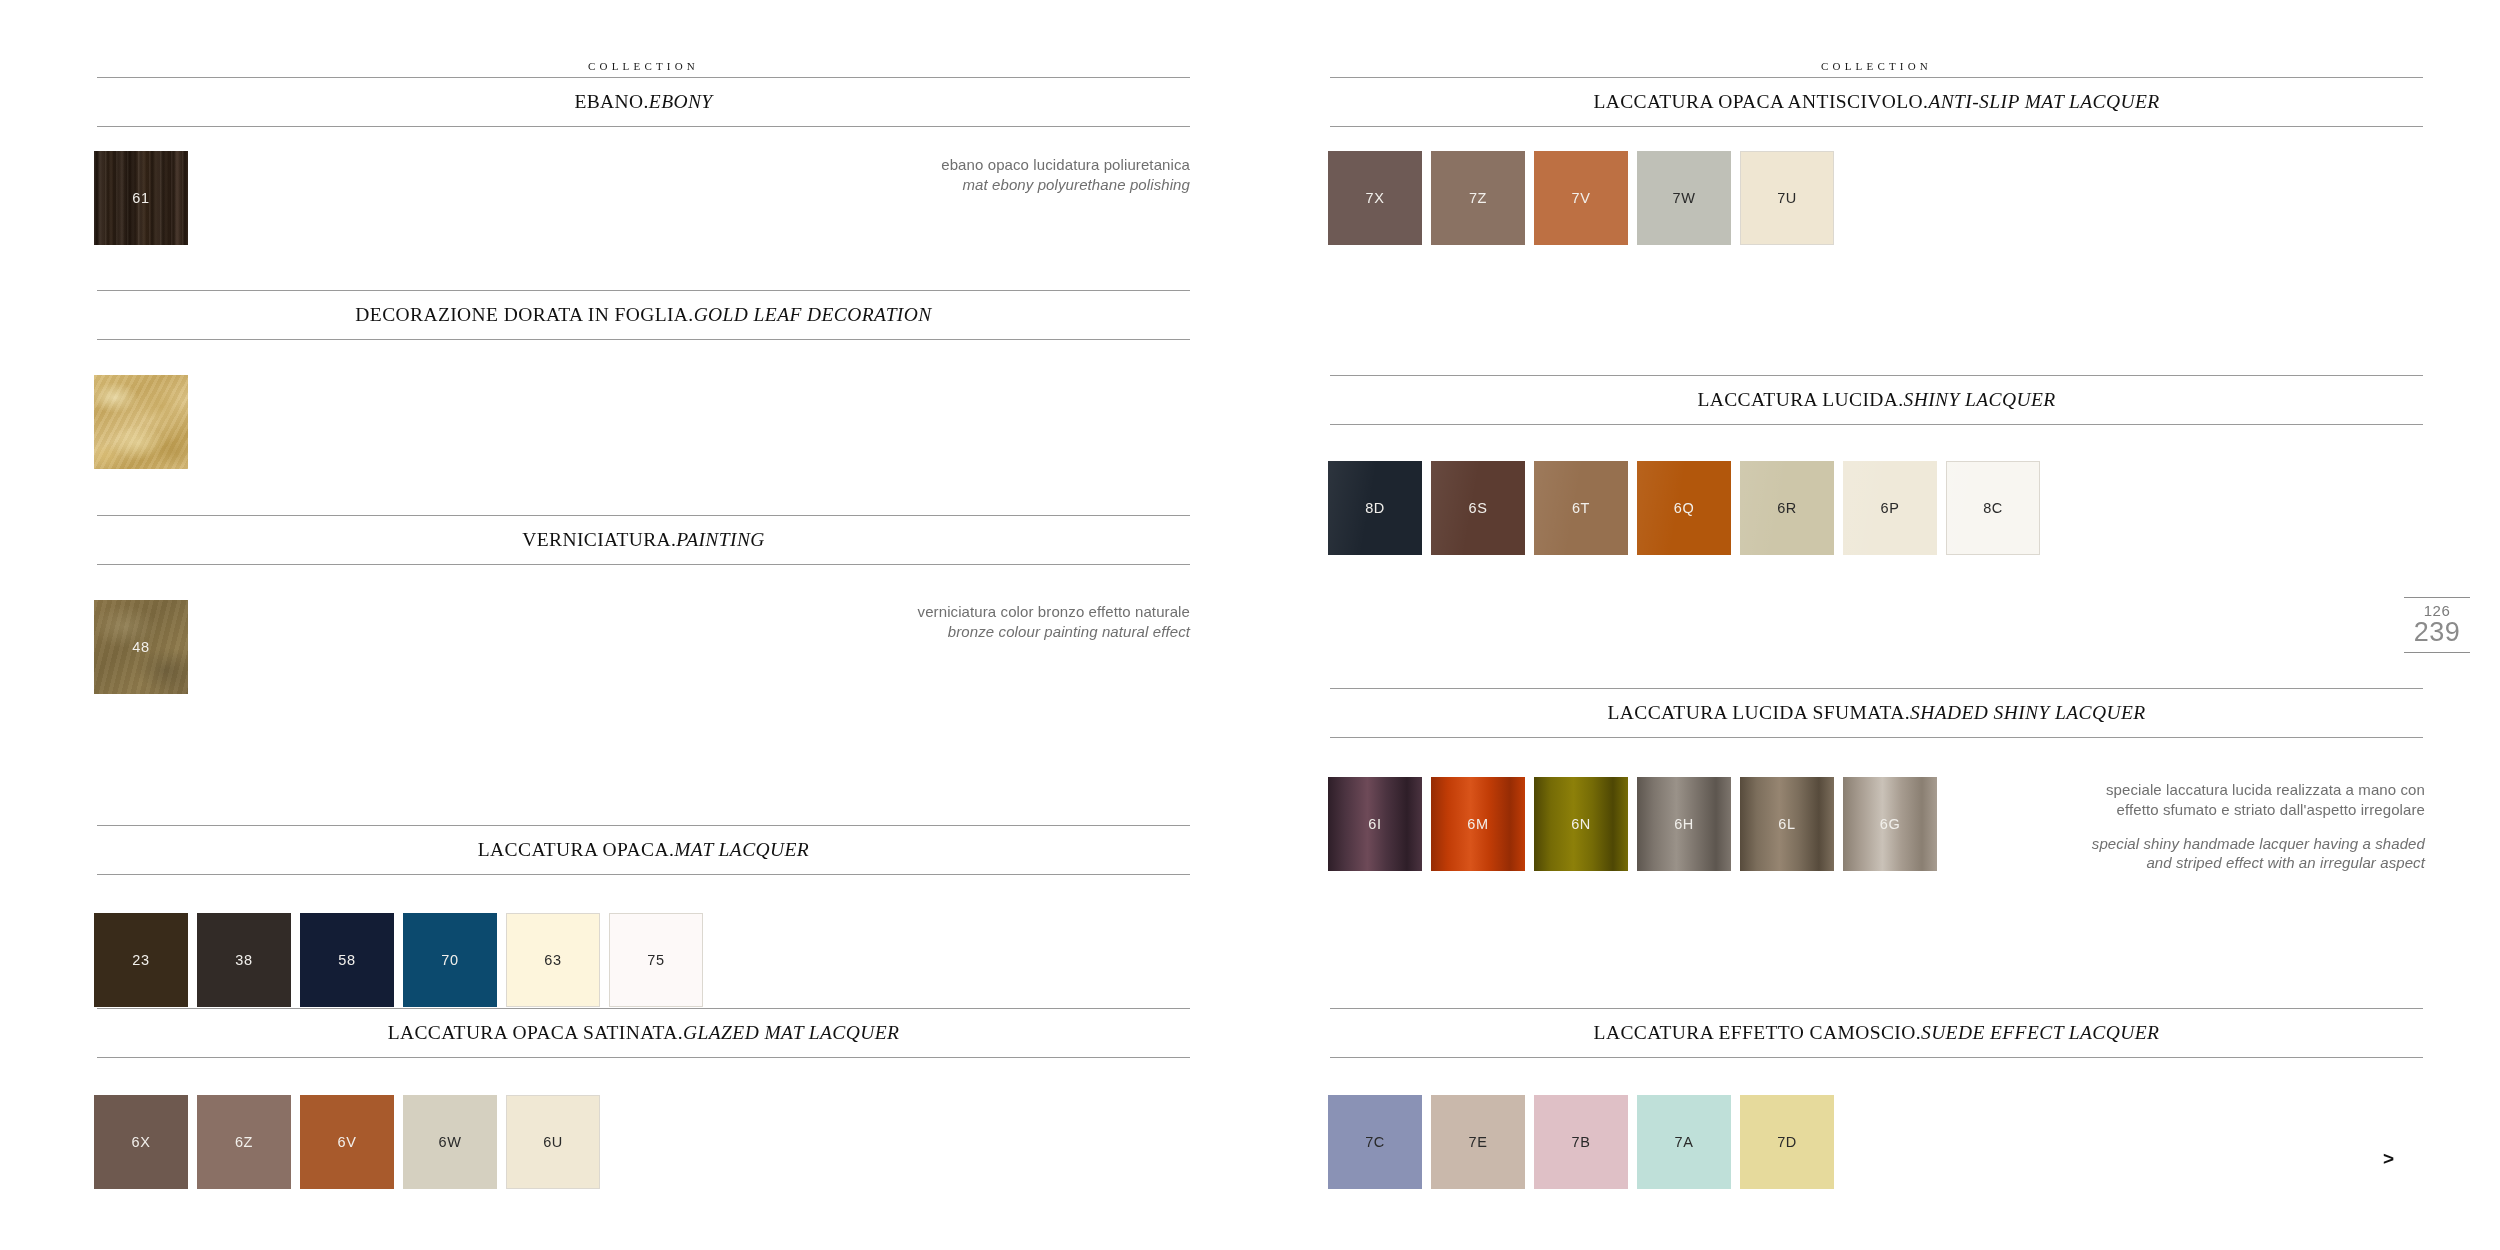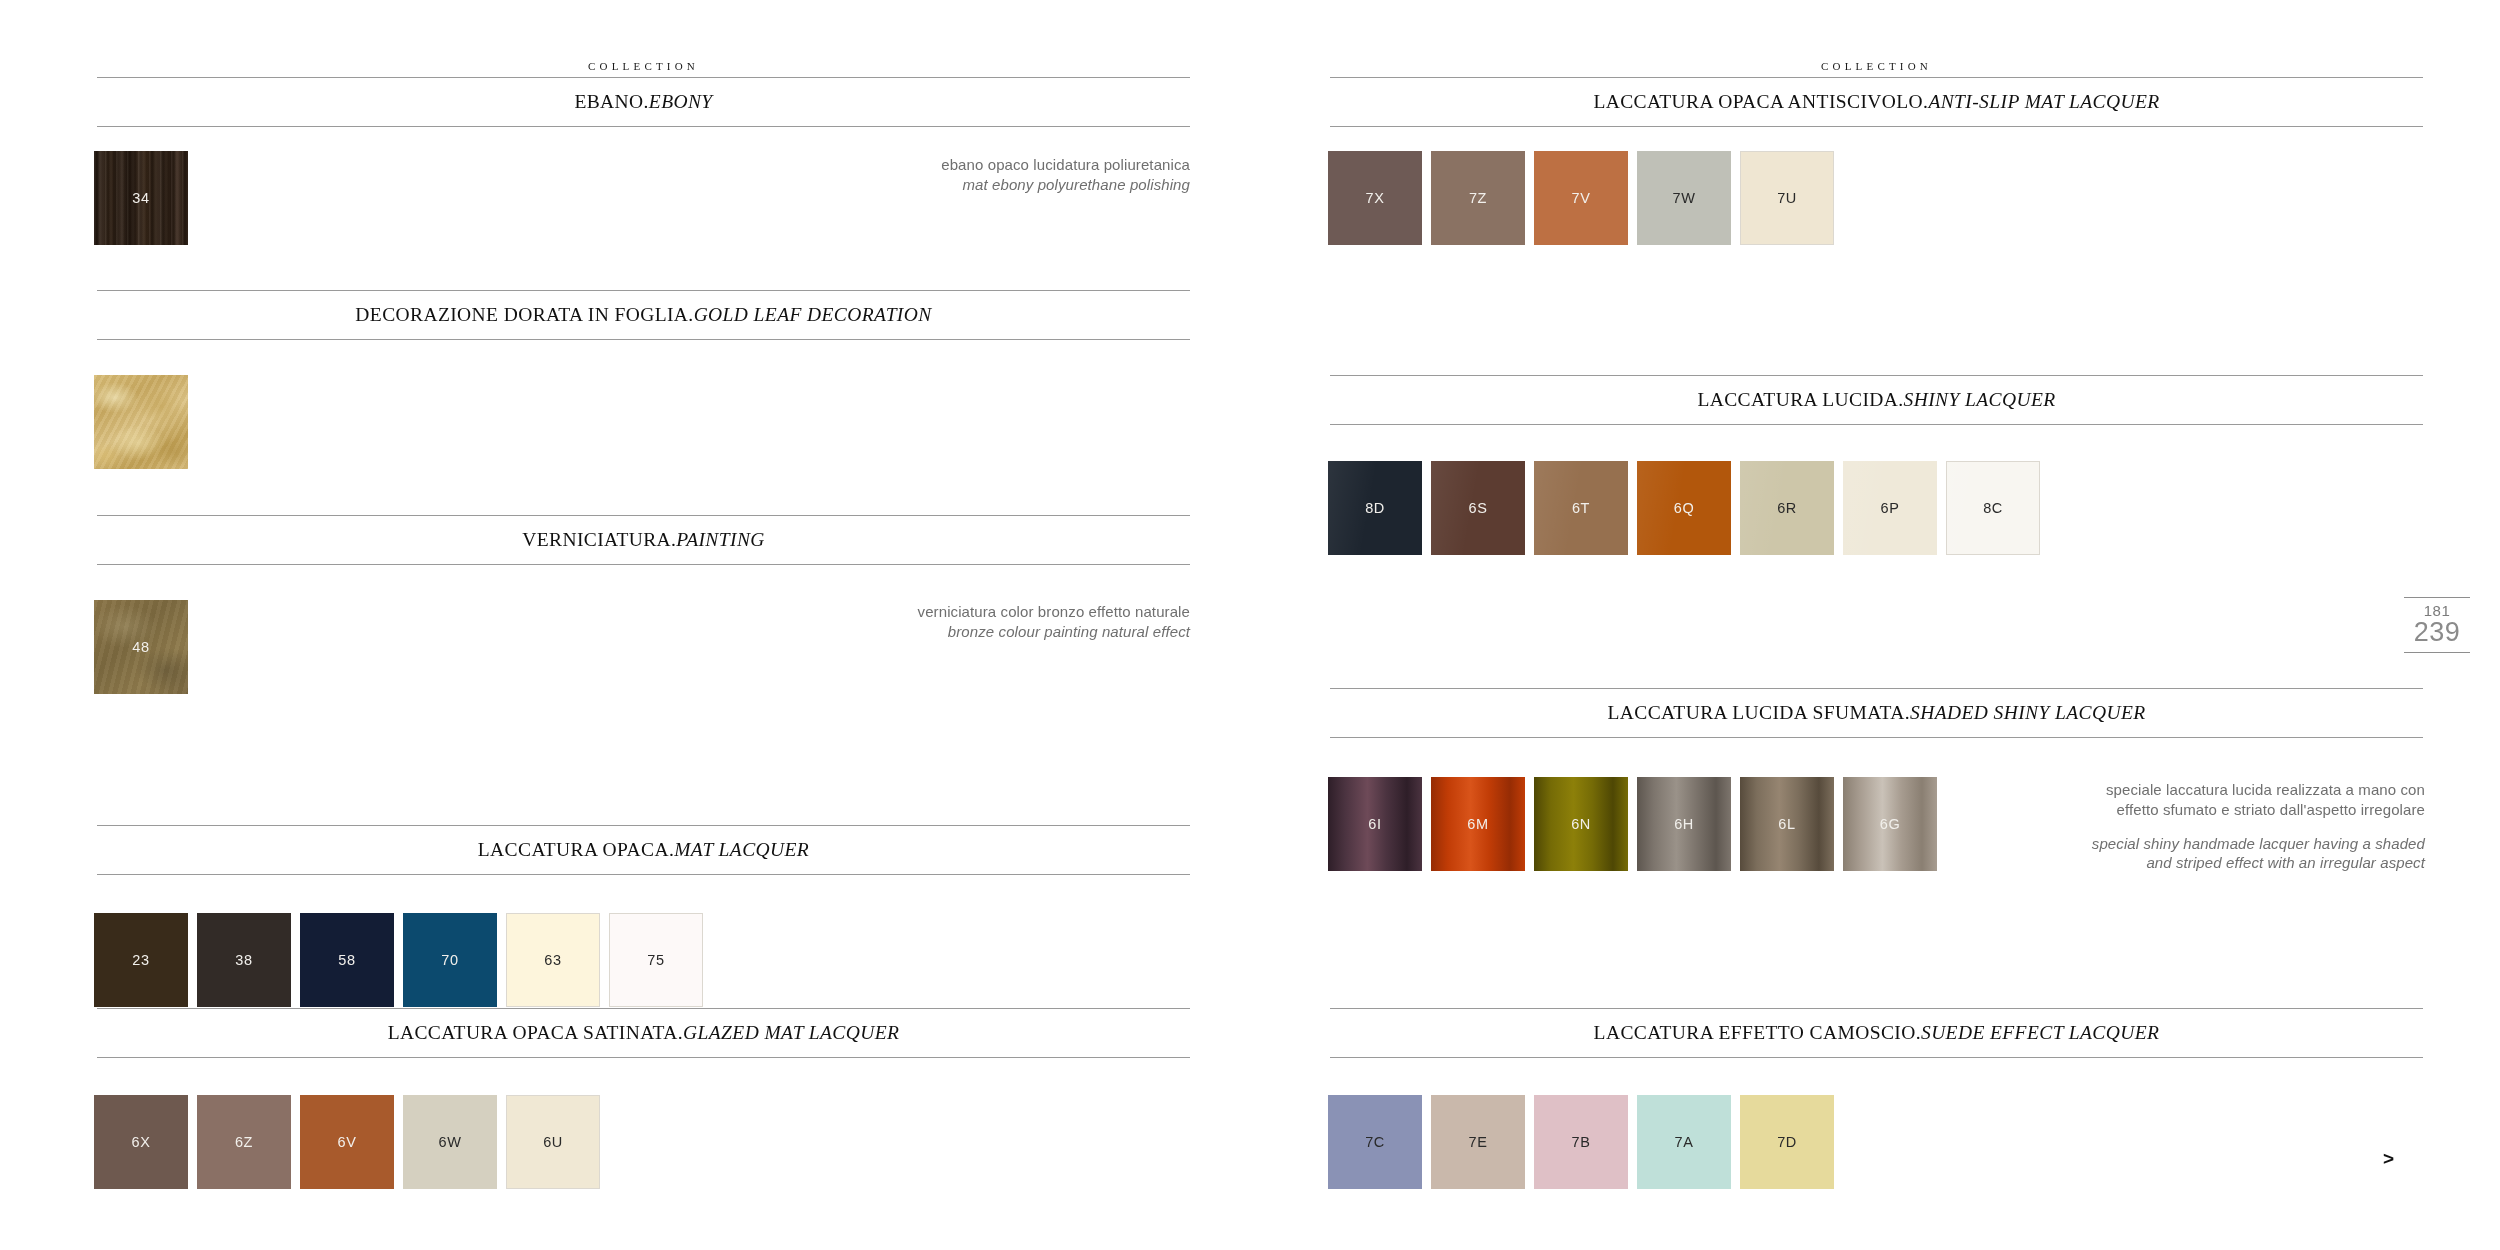--- a/index.html
+++ b/index.html
@@ -151,21 +151,21 @@
 
       <div class="section" style="left:97px; top:60px; width:1093px;">
         <div class="kicker">COLLECTION</div>
         <div class="rule"></div>
         <div class="sec-title"><span>EBANO.</span><span class="it">EBONY</span></div>
         <div class="rule"></div>
       </div>
       <div class="sw-row" style="left:94px; top:151px;">
         <div class="sw dark">
           <div class="wood" style="position:absolute;inset:0;"></div>
-          <span class="code">34</span>
+          <span class="code">61</span>
         </div>
       </div>
       <div class="desc" style="left:790px; top:155px; width:400px;">
         <span class="it-line">ebano opaco lucidatura poliuretanica</span>
         <span class="en">mat ebony polyurethane polishing</span>
       </div>
 
       <div class="section" style="left:97px; top:290px; width:1093px;">
         <div class="rule"></div>
         <div class="sec-title"><span>DECORAZIONE DORATA IN FOGLIA.</span><span class="it">GOLD LEAF DECORATION</span></div>
@@ -352,19 +352,19 @@
           </div>
           <div class="sw light" style="background: rgb(230, 218, 156);">
             <span class="code">7D</span>
           </div>
         </div>
     </div>
   </div>
 
   <div class="folio">
     <div class="bar"></div>
-    <div class="n-small">181</div>
+    <div class="n-small">126</div>
     <div class="n-big">239</div>
     <div class="bar"></div>
   </div>
 
   <div class="next-arrow">&gt;</div>
 </div>
 
 </body></html>

